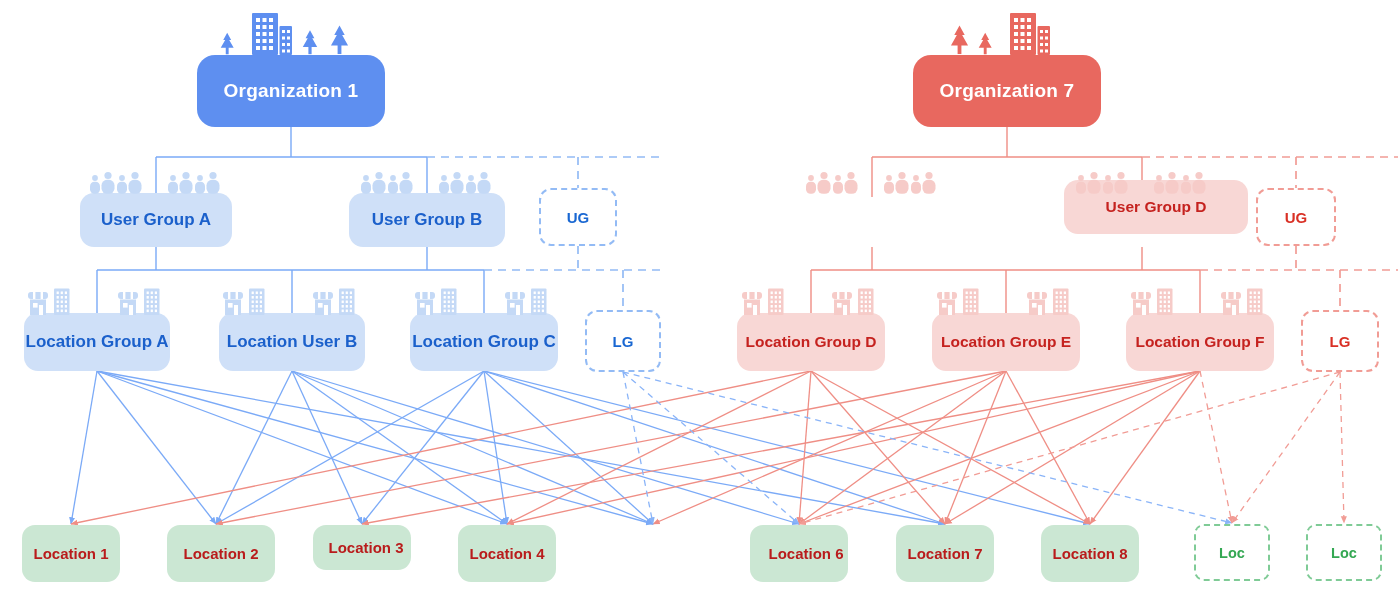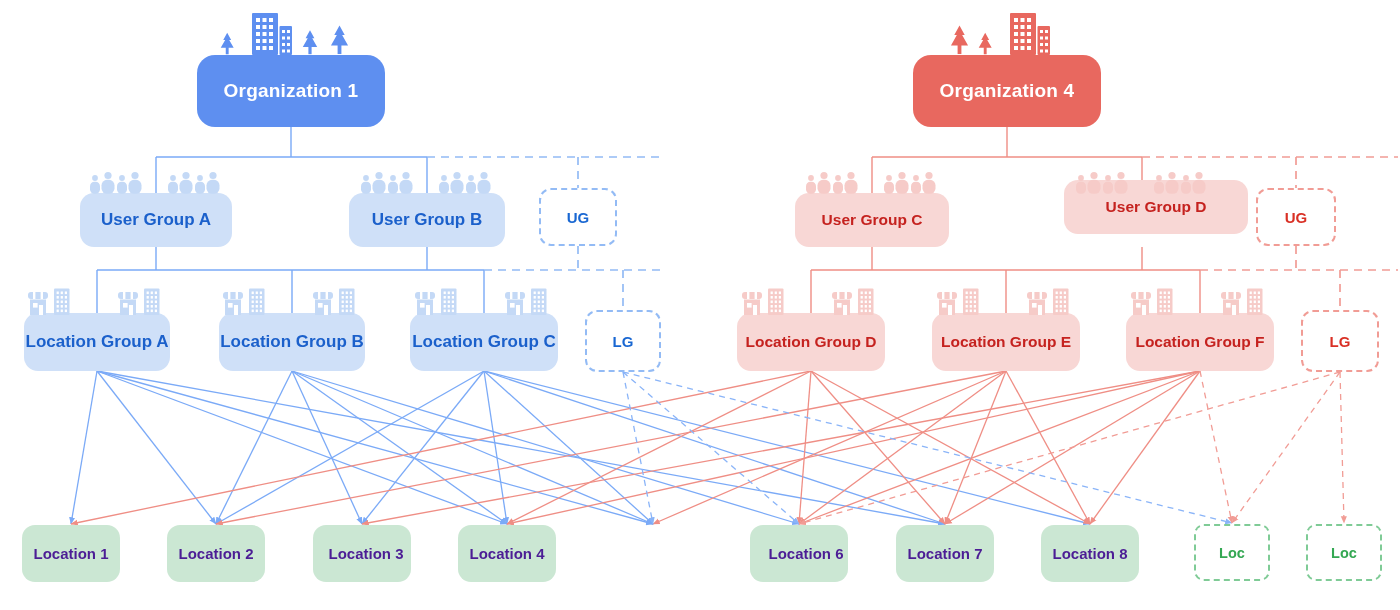--- a/index.html
+++ b/index.html
@@ -8,21 +8,21 @@
   #edges{position:absolute;left:0;top:0;}
   #nodes{position:absolute;left:0;top:0;width:1400px;height:610px;pointer-events:none;}
   .node{position:absolute;display:flex;align-items:center;justify-content:center;
         font-weight:bold;text-align:center;box-sizing:border-box;}
   .org-blue{background:#5e8ff0;color:#ffffff;font-size:19px;border-radius:18px;letter-spacing:.2px;}
   .org-red{background:#e8685f;color:#ffffff;font-size:19px;border-radius:18px;letter-spacing:.2px;}
   .grp-blue{background:#cfe0f8;color:#1b60cb;font-size:17px;border-radius:14px;}
   .grp-red{background:#f8d7d5;color:#c5221f;font-size:15.5px;border-radius:14px;}
   .box-dashed-blue{background:#fff;border:2px dashed #93bbf5;color:#1967d2;font-size:15px;border-radius:12px;}
   .box-dashed-red{background:#fff;border:2px dashed #f19c95;color:#d93025;font-size:15px;border-radius:12px;}
-  .loc{background:#cbe7d3;color:#4c1d95;font-size:15px;border-radius:13px;}
+  .loc{background:#cbe7d3;color:#b91c1c;font-size:15px;border-radius:13px;}
   .loc-dashed{background:#fff;border:2px dashed #7fcb96;color:#34a853;font-size:14.5px;border-radius:10px;}
   .icon{position:absolute;line-height:0;}
 </style>
 </head>
 <body>
 
 <div id="canvas">
   <svg id="edges" width="1400" height="610">
       <defs>
         <marker id="m-blue" viewBox="0 0 10 10" refX="7.5" refY="5" markerWidth="9" markerHeight="9" orient="auto" markerUnits="userSpaceOnUse">
@@ -165,21 +165,21 @@
           <rect x="98.5" y="10.8" width="13" height="14" rx="5.5" fill="#c4d9f6"></rect>
           <circle cx="119" cy="9" r="2.9" fill="#c4d9f6"></circle>
           <rect x="114" y="12.8" width="10" height="12" rx="4.5" fill="#c4d9f6"></rect>
           <circle cx="132" cy="6.5" r="3.6" fill="#c4d9f6"></circle>
           <rect x="125.5" y="10.8" width="13" height="14" rx="5.5" fill="#c4d9f6"></rect>
         </svg></div>
       <div class="node box-dashed-blue" style="left: 539px; top: 188px; width: 78px; height: 58px;">
         <span>UG</span>
       </div>
       <div class="node org-red" style="left: 913px; top: 55px; width: 188px; height: 72px;">
-        <span>Organization 4</span>
+        <span>Organization 7</span>
       </div>
       <div class="icon" style="top: 11px; left: 922px;"><svg width="170" height="46" viewBox="0 0 170 46">
           <g transform="translate(28,14.55) scale(0.95)" fill="#e8685f">
     <polygon points="10,0 15.5,10 12.8,10 19,21 1,21 7.2,10 4.5,10"></polygon>
             <rect x="8" y="20" width="4" height="10"></rect>
           </g>
           <g transform="translate(56,21.68) scale(0.72)" fill="#e8685f">
     <polygon points="10,0 15.5,10 12.8,10 19,21 1,21 7.2,10 4.5,10"></polygon>
             <rect x="8" y="20" width="4" height="10"></rect>
           </g>
@@ -204,23 +204,20 @@
             <rect x="118" y="19" width="3" height="3" fill="#fff"></rect>
             <rect x="118" y="25.5" width="3" height="3" fill="#fff"></rect>
             <rect x="118" y="32" width="3" height="3" fill="#fff"></rect>
             <rect x="118" y="38.5" width="3" height="3" fill="#fff"></rect>
             <rect x="123" y="19" width="3" height="3" fill="#fff"></rect>
             <rect x="123" y="25.5" width="3" height="3" fill="#fff"></rect>
             <rect x="123" y="32" width="3" height="3" fill="#fff"></rect>
             <rect x="123" y="38.5" width="3" height="3" fill="#fff"></rect>
           </g>
         </svg></div>
-      <div class="node grp-red" style="left: 795px; top: 193px; width: 154px; height: 54px;">
-        <span>User Group C</span>
-      </div>
       <div class="icon" style="top: 169px; left: 797px;"><svg width="150" height="26" viewBox="0 0 150 26">
           <circle cx="14" cy="9" r="2.9" fill="#f6cbc8"></circle>
           <rect x="9" y="12.8" width="10" height="12" rx="4.5" fill="#f6cbc8"></rect>
           <circle cx="27" cy="6.5" r="3.6" fill="#f6cbc8"></circle>
           <rect x="20.5" y="10.8" width="13" height="14" rx="5.5" fill="#f6cbc8"></rect>
           <circle cx="41" cy="9" r="2.9" fill="#f6cbc8"></circle>
           <rect x="36" y="12.8" width="10" height="12" rx="4.5" fill="#f6cbc8"></rect>
           <circle cx="54" cy="6.5" r="3.6" fill="#f6cbc8"></circle>
           <rect x="47.5" y="10.8" width="13" height="14" rx="5.5" fill="#f6cbc8"></rect>
           <circle cx="92" cy="9" r="2.9" fill="#f6cbc8"></circle>
@@ -299,21 +296,21 @@
           <rect x="128.7" y="12.5" width="2.2" height="2.6" fill="#fff"></rect>
           <rect x="128.7" y="17" width="2.2" height="2.6" fill="#fff"></rect>
           <rect x="128.7" y="21.5" width="2.2" height="2.6" fill="#fff"></rect>
           <rect x="132.8" y="3.5" width="2.2" height="2.6" fill="#fff"></rect>
           <rect x="132.8" y="8" width="2.2" height="2.6" fill="#fff"></rect>
           <rect x="132.8" y="12.5" width="2.2" height="2.6" fill="#fff"></rect>
           <rect x="132.8" y="17" width="2.2" height="2.6" fill="#fff"></rect>
           <rect x="132.8" y="21.5" width="2.2" height="2.6" fill="#fff"></rect>
         </svg></div>
       <div class="node grp-blue" style="left: 219px; top: 313px; width: 146px; height: 58px;">
-        <span>Location Group B</span>
+        <span>Location User B</span>
       </div>
       <div class="icon" style="top: 288px; left: 217px;"><svg width="150" height="27" viewBox="0 0 150 27">
           <rect x="6" y="4" width="20" height="7" rx="3" fill="#c4d9f6"></rect>
     <rect x="11" y="4" width="2.4" height="7" fill="#fff"></rect>
           <rect x="18.6" y="4" width="2.4" height="7" fill="#fff"></rect>
     <rect x="8" y="11.5" width="16" height="15.5" fill="#c4d9f6"></rect>
     <rect x="11" y="15" width="4.6" height="4.6" fill="#fff"></rect>
           <rect x="17" y="17" width="4" height="10" fill="#fff"></rect>
           <rect x="32" y="0.5" width="15.5" height="26.5" rx="1" fill="#c4d9f6"></rect>
           <rect x="34.6" y="3.5" width="2.2" height="2.6" fill="#fff"></rect>
@@ -552,24 +549,24 @@
           <rect x="132.8" y="12.5" width="2.2" height="2.6" fill="#fff"></rect>
           <rect x="132.8" y="17" width="2.2" height="2.6" fill="#fff"></rect>
           <rect x="132.8" y="21.5" width="2.2" height="2.6" fill="#fff"></rect>
         </svg></div>
       <div class="node box-dashed-red" style="left: 1301px; top: 310px; width: 78px; height: 62px;">
         <span>LG</span>
       </div>
       <div class="node loc" style="left: 22px; top: 525px; width: 98px; height: 57px;">
         <span>Location 1</span>
       </div>
-      <div class="node loc" style="left: 167px; top: 525px; width: 98px; height: 57px;">
+      <div class="node loc" style="left: 167px; top: 525px; width: 108px; height: 57px;">
         <span>Location 2</span>
       </div>
-      <div class="node loc" style="left: 313px; top: 525px; width: 98px; height: 57px; padding-left: 8px;">
+      <div class="node loc" style="left: 313px; top: 525px; width: 98px; height: 45px; padding-left: 8px;">
         <span>Location 3</span>
       </div>
       <div class="node loc" style="left: 458px; top: 525px; width: 98px; height: 57px;">
         <span>Location 4</span>
       </div>
       <div class="node loc" style="left: 750px; top: 525px; width: 98px; height: 57px; padding-left: 14px;">
         <span>Location 6</span>
       </div>
       <div class="node loc" style="left: 896px; top: 525px; width: 98px; height: 57px;">
         <span>Location 7</span>

